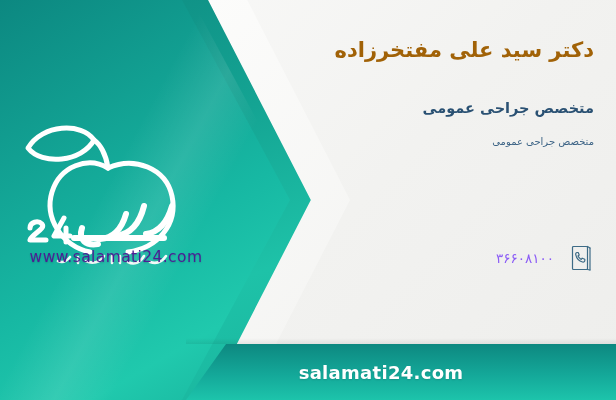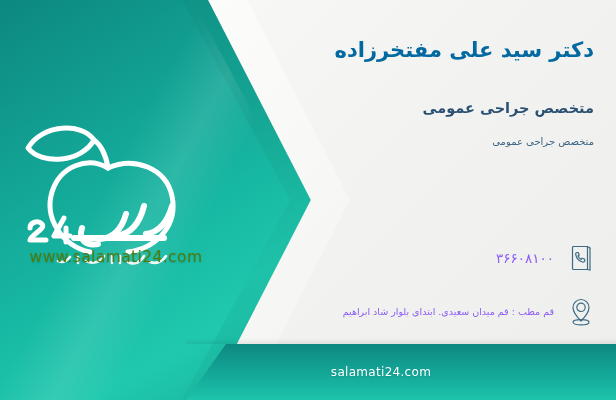--- a/index.html
+++ b/index.html
@@ -81,42 +81,42 @@
     width: 210px;
     height: 170px;
   }
   .logo svg { display: block; width: 100%; height: 100%; }
   .logo-url {
     position: absolute;
     left: 18px;
     top: 248px;
     width: 196px;
     text-align: center;
-    color: #4d7c0f;
+    color: #4c1d95;
     font-size: 15.5px;
     letter-spacing: 0.4px;
     font-family: "DejaVu Sans", "Liberation Sans", sans-serif;
     text-shadow: 0 1px 2px rgba(0,0,0,0.16);
   }
 
   
   .content {
     position: absolute;
     right: 0;
     top: 0;
     width: 340px;
     height: 400px;
   }
   .doctor-name {
     position: absolute;
     right: 22px;
     top: 38px;
     width: 300px;
     text-align: right;
-    color: #0369a1;
+    color: #a16207;
     font-size: 21px;
     font-weight: bold;
     letter-spacing: 0.2px;
     direction: rtl;
   }
   .specialty-main {
     position: absolute;
     right: 22px;
     top: 100px;
     width: 300px;
@@ -185,22 +185,22 @@
     height: 56px;
     background: linear-gradient(180deg, #0d8880 0%, #14a899 55%, #1dc4ab 100%);
     -webkit-clip-path: polygon(40px 0, 100% 0, 100% 100%, 0 100%);
     clip-path: polygon(40px 0, 100% 0, 100% 100%, 0 100%);
     display: flex;
     align-items: center;
     justify-content: center;
   }
   .bottom-bar-text {
     color: #ffffff;
-    font-size: 12px;
-    font-weight: normal;
+    font-size: 18px;
+    font-weight: bold;
     letter-spacing: 0.3px;
     direction: ltr;
     padding-right: 40px;
     text-shadow: 0 1px 2px rgba(0,0,0,0.13);
   }
   .bottom-bar-shadow {
     position: absolute;
     left: 186px;
     bottom: 56px;
     width: 430px;
@@ -269,30 +269,20 @@
             <rect x="3.5" y="2.5" width="15" height="23" rx="1"></rect>
             <line x1="18.5" y1="2.5" x2="21" y2="4"></line>
             <line x1="21" y1="4" x2="21" y2="26"></line>
             <line x1="18.5" y1="25.5" x2="21" y2="26"></line>
             <path d="M8 8.5 C7 8.5 6.5 9.6 6.8 10.8 C7.6 14.4 10 17 13.5 18 C14.8 18.3 15.8 17.7 15.8 16.6 L15.8 15.2 L13.2 14.2 L12.2 15.4 C10.8 14.6 9.7 13.4 9 12 L10.2 11 L9.2 8.5 Z"></path>
           </svg>
         </span>
         <span class="contact-text phone-text">۳۶۶۰۸۱۰۰</span>
       </div>
 
-      <div class="contact-row">
-        <span class="contact-icon">
-          <svg width="26" height="30" viewBox="0 0 26 30" fill="none" stroke="#3d6b86" stroke-width="1.2" stroke-linecap="round" stroke-linejoin="round">
-            <path d="M13 2.5 C8.6 2.5 5 6.1 5 10.5 C5 16 13 24 13 24 C13 24 21 16 21 10.5 C21 6.1 17.4 2.5 13 2.5 Z"></path>
-            <circle cx="13" cy="10.3" r="4.2"></circle>
-            <ellipse cx="13" cy="25.3" rx="8" ry="2.6"></ellipse>
-          </svg>
-        </span>
-        <span class="contact-text address-text">قم مطب : قم میدان سعیدی. ابتدای بلوار شاد ابراهیم</span>
-      </div>
 
     </div>
   </div>
 
   <div class="bottom-bar-shadow"></div>
   <div class="bottom-bar">
     <span class="bottom-bar-text">salamati24.com</span>
   </div>
 
 </div>

